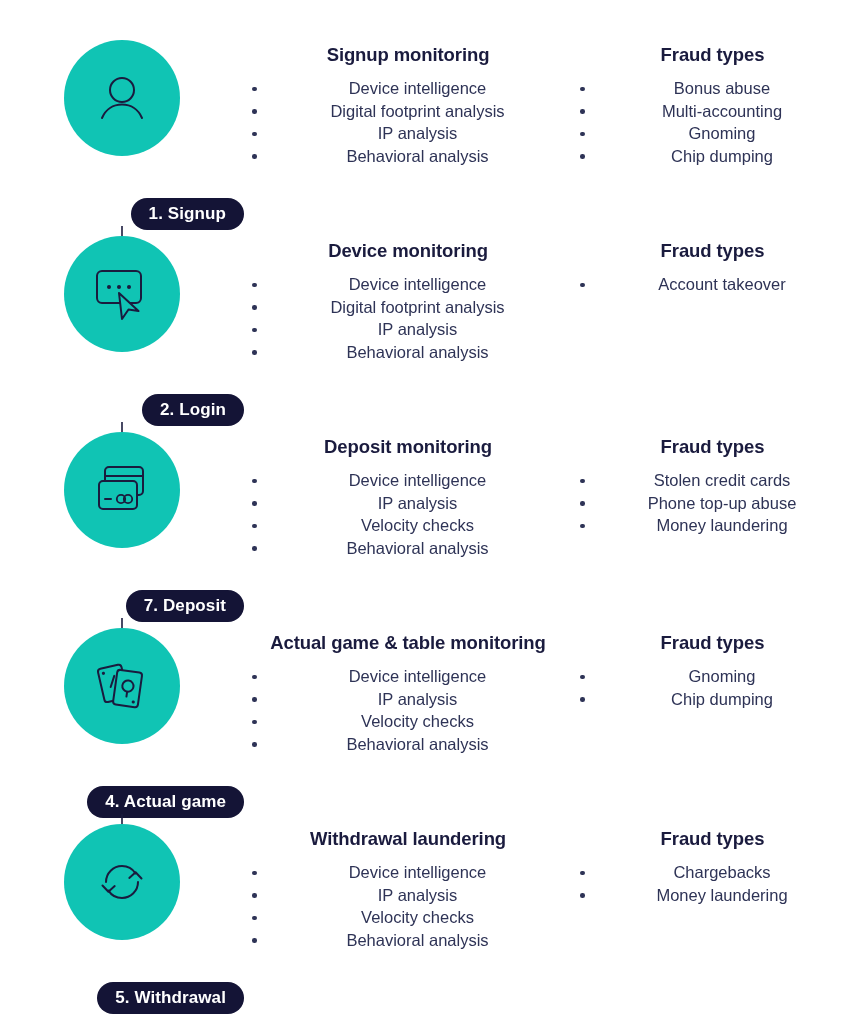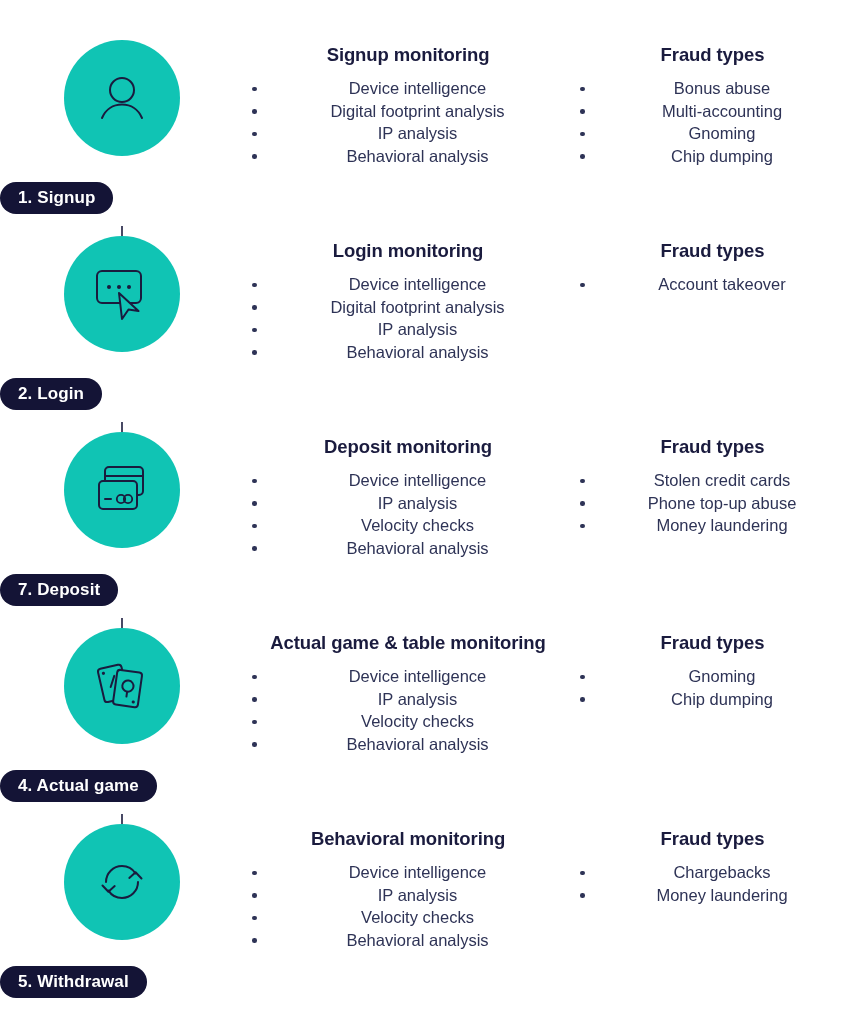--- a/index.html
+++ b/index.html
@@ -50,25 +50,25 @@
     display: flex;
     align-items: center;
     justify-content: center;
   }
   .icon-circle svg {
     display: block;
   }
 
   .stage-pill {
     position: absolute;
-    top: 152px;
+    top: 168px;
     left: 0;
     width: 244px;
     display: flex;
-    justify-content: flex-start;
+    justify-content: flex-end;
   }
   .stage-pill .pill-inner {
     background: #141436;
     color: #ffffff;
     border-radius: 18px;
     padding: 7px 18px 8px 18px;
     font-size: 17px;
     font-weight: bold;
     line-height: 1;
     letter-spacing: 0.1px;
@@ -190,21 +190,21 @@
           <circle cx="38" cy="22" r="2" fill="#1A1B3E"></circle>
           <path d="M28 28l3 26 6.5-9.5 10 1.5L28 28z" stroke="#1A1B3E" stroke-width="2" fill="#10C4B4" stroke-linejoin="round"></path>
         </svg>
       </div>
       <div class="stage-pill">
         <span class="pill-inner">2. Login</span>
       </div>
     </div>
     <div class="stage-body">
       <div class="col-monitoring">
-        <h3 class="col-title">Login monitoring</h3>
+        <h3 class="col-title">Device monitoring</h3>
         <ul class="bullets">
           <li>Device intelligence</li>
           <li>Digital footprint analysis</li>
           <li>IP analysis</li>
           <li>Behavioral analysis</li>
         </ul>
       </div>
       <div class="col-fraud">
         <h3 class="col-title">Fraud types</h3>
         <ul class="bullets">
@@ -319,21 +319,21 @@
           <path d="M12 28a16 16 0 0 1 16-16 16 16 0 0 1 13.5 7.4" stroke="#1A1B3E" stroke-width="2" stroke-linecap="round" fill="none"></path>
           <path d="M47.5 24.5l-5.9-6.2-6.3 5.6" stroke="#1A1B3E" stroke-width="2" stroke-linecap="round" stroke-linejoin="round" fill="none"></path>
         </svg>
       </div>
       <div class="stage-pill">
         <span class="pill-inner">5. Withdrawal</span>
       </div>
     </div>
     <div class="stage-body">
       <div class="col-monitoring">
-        <h3 class="col-title">Behavioral monitoring</h3>
+        <h3 class="col-title">Withdrawal laundering</h3>
         <ul class="bullets">
           <li>Device intelligence</li>
           <li>IP analysis</li>
           <li>Velocity checks</li>
           <li>Behavioral analysis</li>
         </ul>
       </div>
       <div class="col-fraud">
         <h3 class="col-title">Fraud types</h3>
         <ul class="bullets">

